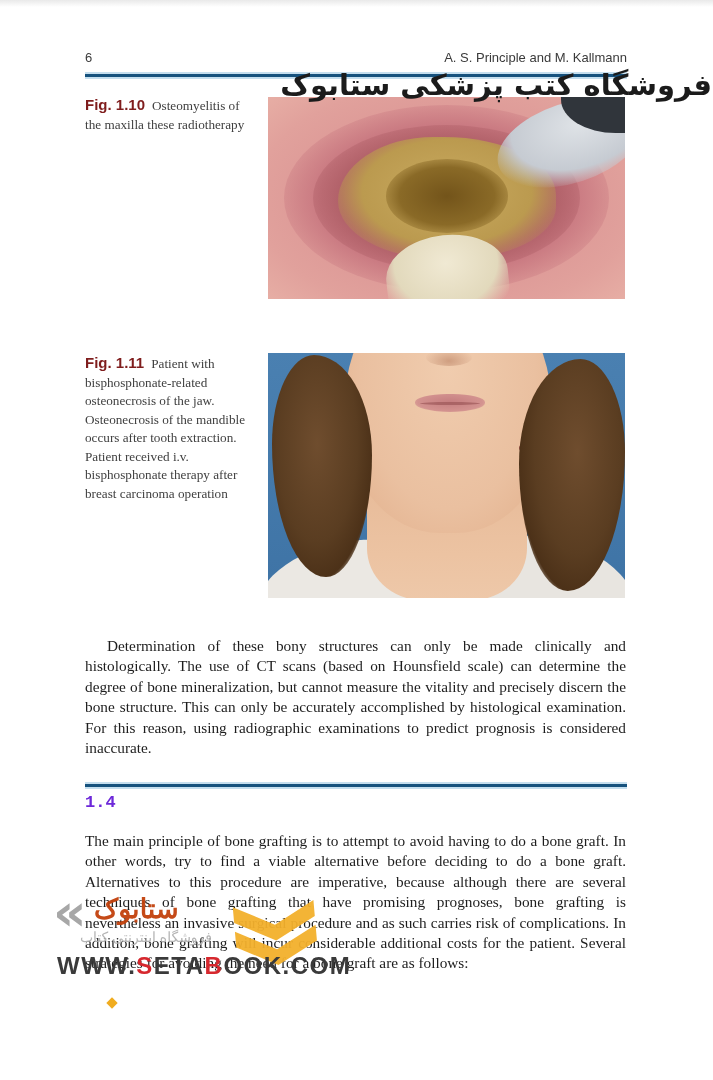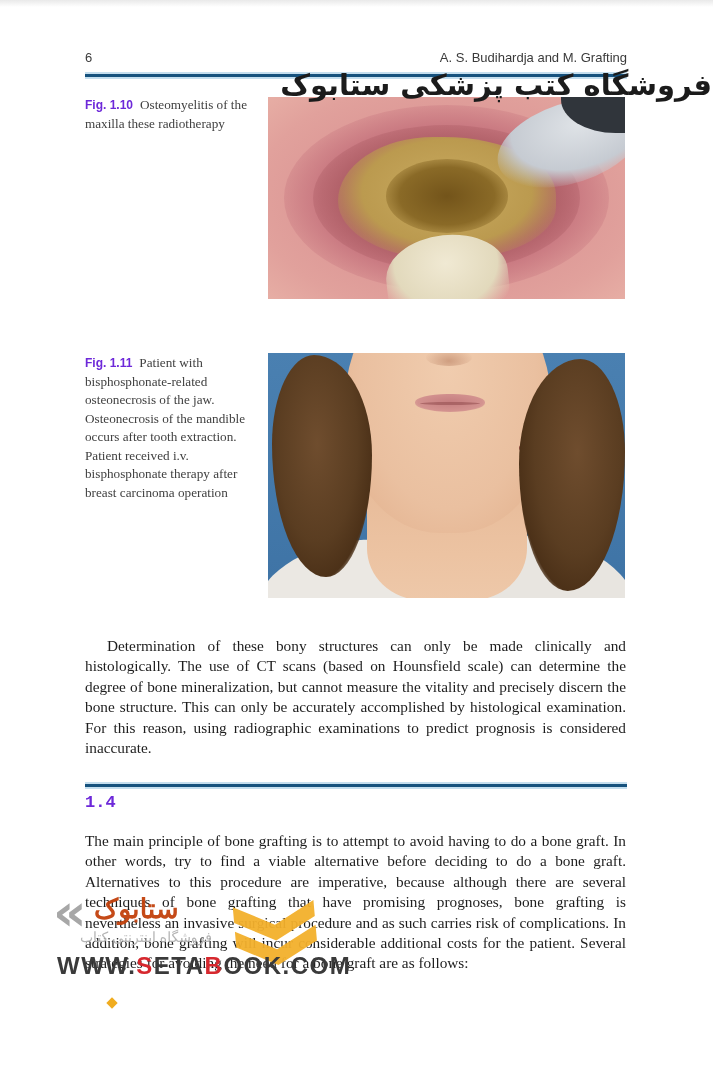--- a/index.html
+++ b/index.html
@@ -39,21 +39,21 @@
     font-size:29px; line-height:36px; color:#1b1b1b; z-index:6;
     white-space:nowrap;
   }
 
   
   .caption { position:absolute; left:85px; font-size:13.2px; line-height:18.5px; color:#404040; }
   .caption-1 { top:96px;  width:172px; }
   .caption-2 { top:354px; width:181px; }
   .fig-label {
     font-family:"Liberation Sans", sans-serif; font-weight:bold;
-    color:#6d28d9; font-size:12px; margin-right:7px;
+    color:#7f1d1d; font-size:15px; margin-right:7px;
   }
 
   
   .photo { position:absolute; left:268px; overflow:hidden; background:#ddd; }
   .photo div { position:absolute; }
 
   .photo-mouth { top:97px; width:357px; height:202px;
     background:radial-gradient(ellipse 330px 200px at 50% 50%, #d4888c 0%, #e1a19c 58%, #edbcae 92%, #f0c4b6 100%);
   }
   .pm-dark { right:-14px; top:-12px; width:78px; height:48px; background:#30353b; border-radius:0 0 0 70%; }
@@ -149,21 +149,21 @@
     background:#f0ac1f; transform:rotate(45deg);
   }
 </style>
 </head>
 <body>
 
 <div class="page">
   <div class="page-top-shade"></div>
 
   <div class="page-number">6</div>
-  <div class="running-head">A. S. Budihardja and M. Grafting</div>
+  <div class="running-head">A. S. Principle and M. Kallmann</div>
   <div class="blue-rule rule-header"></div>
 
   <div class="wm-top">فروشگاه کتب پزشکی ستابوک</div>
 
   <div class="caption caption-1">
     <span class="fig-label">Fig. 1.10</span><span>Osteomyelitis of the maxilla these radiotherapy</span>
   </div>
   <div class="photo photo-mouth">
     <div class="pm-lips"></div>
     <div class="pm-inner"></div>

